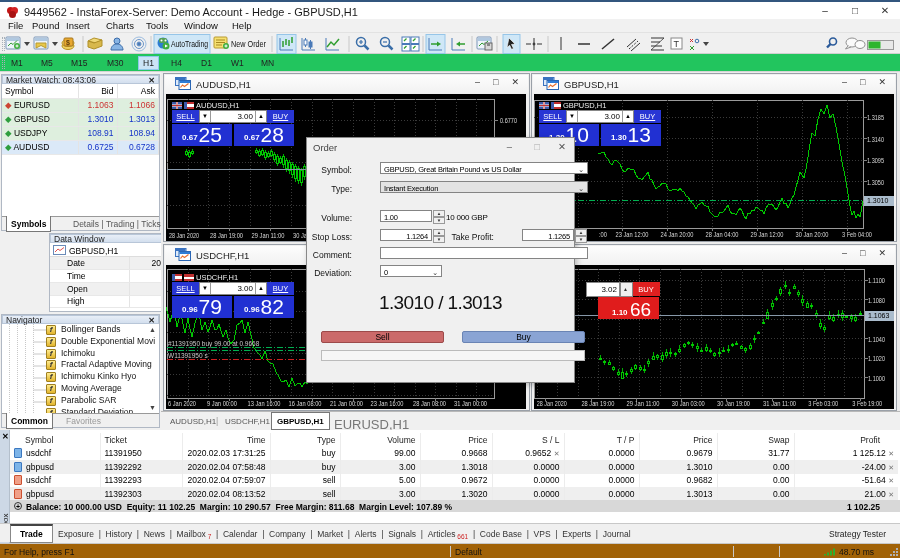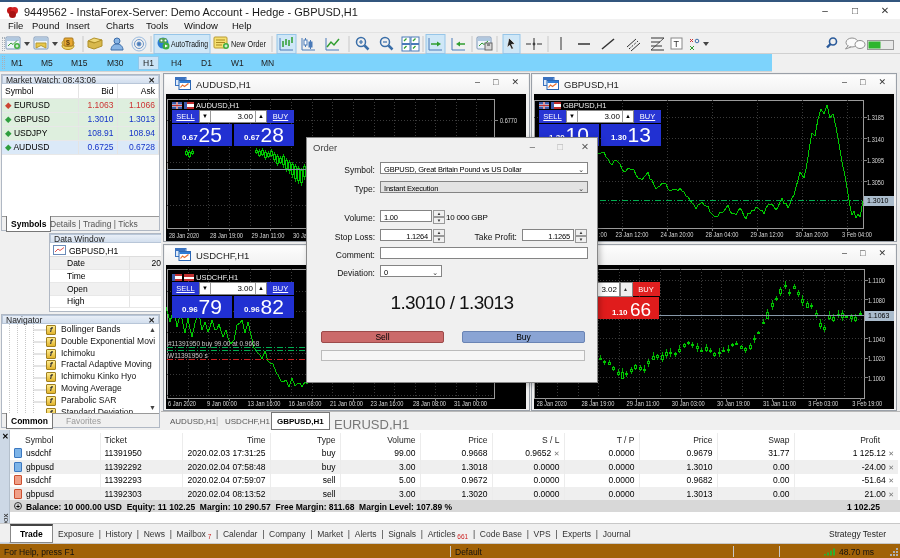--- a/index.html
+++ b/index.html
@@ -13,21 +13,21 @@
 .wbtn { top:2px; width:30px; height:16px; color:#333; text-align:center; line-height:14px; font-size:10px; }
 
 
 #menubar { left:0; top:19px; width:900px; height:13px; background:#f1f1f1; color:#111; }
 #menubar span { position:absolute; top:1px; font-size:9.5px; }
 
 
 #toolbar { left:0; top:32px; width:900px; height:22px; background:#f0f0f0; border-top:1px solid #e2e2e2; border-bottom:1px solid #d0d0d0; }
 
 
-#tfbar { left:0; top:54px; width:772px; height:18px; background:#7dd3fc; border-bottom:1px solid #d4d4d4;text-decoration:underline; }
+#tfbar { left:0; top:54px; width:900px; height:18px; background:#22c55e; border-bottom:1px solid #d4d4d4;text-decoration:underline; }
 .tf { position:absolute; top:2px; height:14px; padding:2px 5px; font-size:8.5px; color:#222; }
 .tfhl { background:#cce4f7; border:1px solid #90c8ea; padding:1px 4px; }
 
 
 .phead { position:absolute; left:0; right:0; height:9px; background:linear-gradient(#e8eef7,#d3dfee); border:1px solid #b8c6d8; font-size:8.5px; color:#222; line-height:9px; padding-left:3px; }
 .phead .x { position:absolute; right:3px; top:0; font-size:8px; color:#222; font-weight:bold; }
 #mwatch { left:1px; top:74px; width:159px; height:157px; background:#fff; border:1px solid #b0b8c4; }
 #dwin  { left:1px; top:233px; width:159px; height:79px; background:#fff; border:1px solid #b0b8c4; overflow:hidden;margin-left:48px; }
 #dwin table.mw td { height:12.7px; }
 #navg  { left:1px; top:314px; width:159px; height:114px; background:#fff; border:1px solid #b0b8c4; }
@@ -59,21 +59,21 @@
 .ocrow { height:13px; display:flex; }
 .ocsell,.ocbuy { width:27px; background:#2836d4; color:#fff; font-size:7.5px; text-align:center; line-height:13px; text-decoration:underline; }
 .ocspin { flex:1; background:#fff; border:1px solid #888; display:flex; font-size:8px; }
 .ocpr { display:flex; margin-top:1px; height:22px; }
 .ocp { flex:1; background:#2130d2; color:#fff; display:flex; align-items:flex-end; justify-content:center; padding-bottom:2px; }
 .ocp .sm { font-size:8px; font-weight:bold; margin-right:1px; margin-bottom:2px; }
 .ocp .bg { font-size:21px; line-height:18px; }
 .ocp+.ocp { margin-left:2px; }
 
 
-#dlg { left:306px; top:137px; width:292px; height:246px; background:#f0f0f0; border:1px solid #888; box-shadow:2px 2px 6px rgba(0,0,0,.25); z-index:50; }
+#dlg { left:306px; top:137px; width:269px; height:246px; background:#f0f0f0; border:1px solid #888; box-shadow:2px 2px 6px rgba(0,0,0,.25); z-index:50; }
 #dlg .dtit { position:absolute; left:0; top:0; right:0; height:18px; background:#f0f0f0; font-size:9.5px; color:#444; }
 .fld { position:absolute; background:#fff; border:1px solid #848484; font-size:7.5px; letter-spacing:-0.2px; padding:1.5px 3px; white-space:nowrap; height:12px; }
 .lbl { position:absolute; font-size:8.5px; color:#111; text-align:right; }
 .big { position:absolute; font-size:19px; letter-spacing:-0.6px; color:#111; }
 .spinbox { width:12px; height:14px; display:flex; flex-direction:column; }
 .spinbox span { flex:1; background:#f0f0f0; border:1px solid #999; font-size:4.5px; line-height:5px; text-align:center; color:#333; }
 
 
 #tbox { left:10px; top:430px; width:890px; height:93px; background:#fff; }
 #tstrip { left:0; top:430px; width:10px; height:113px; background:#cdd8e6; border-right:1px solid #b4bfcc; }
@@ -341,21 +341,21 @@
     <tr class="blu">
             <td><span style="color:#2e9e3e">◆</span> AUDUSD</td>
             <td class="vblue">0.6725</td>
             <td class="vblue">0.6728</td>
           </tr>
   </tbody>
       </table>
   </div>
   <div class="ptabs">
     <span class="ptab on" style="left:4px">Symbols</span>
-    <span class="ptab" style="left:44px">Details&nbsp;|&nbsp;Trading&nbsp;|&nbsp;Ticks</span>
+    <span class="ptab" style="left:67px">Details&nbsp;|&nbsp;Trading&nbsp;|&nbsp;Ticks</span>
   </div>
 </div>
 
 <div class="abs" id="dwin">
   <div class="phead">Data Window<span class="x">✕</span></div>
   <div class="abs" style="left:0;top:9px;right:0;height:14px;border-bottom:1px solid #ddd">
     <svg class="abs" style="left:3px;top:2px" width="13" height="10">
         <rect x="0.5" y="0.5" width="12" height="9" fill="#fff" stroke="#6a8ab8"></rect>
         <polyline points="2,7 5,4 7,5.5 11,2.5" stroke="#e05050" fill="none"></polyline>
       </svg>

